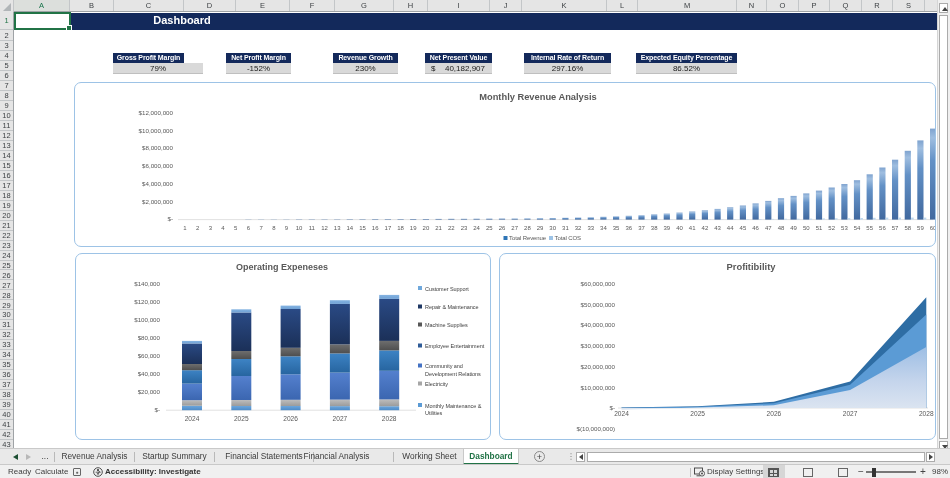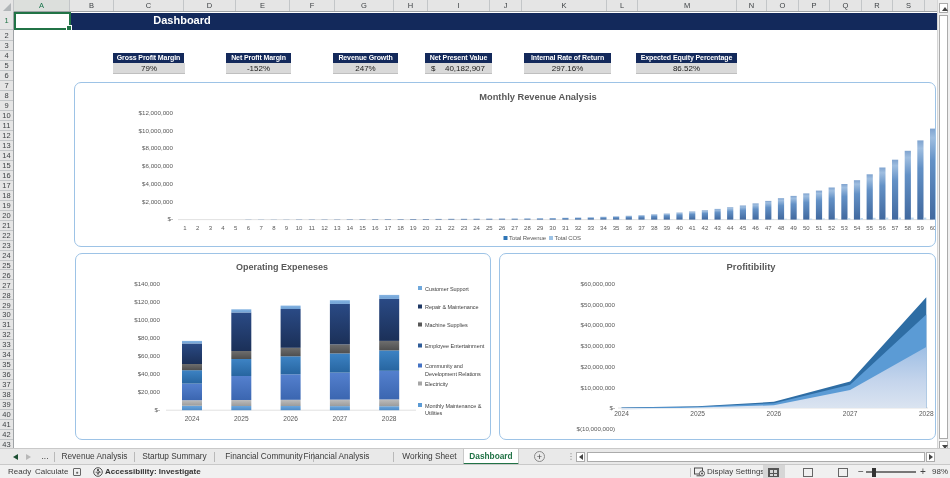--- a/index.html
+++ b/index.html
@@ -120,25 +120,25 @@
 <div class="rn" style="top:418.2px;height:9.98px;line-height:10px">42</div>
 <div class="rn" style="top:428.2px;height:9.98px;line-height:10px">43</div>
     </div>
 
   <div id="titlebar">
       <span>Dashboard</span>
     </div>
   <div id="a1"></div>
 
   <div class="kt" style="left:113px;width:71px;">Gross Profit Margin</div>
-  <div class="kv" style="left:113px;width:72px;">79%</div>
+  <div class="kv" style="left:113px;width:90px;">79%</div>
   <div class="kt" style="left:226px;width:65px;">Net Profit Margin</div>
   <div class="kv" style="left:226px;width:65px;">-152%</div>
   <div class="kt" style="left:333px;width:65px;">Revenue Growth</div>
-  <div class="kv" style="left:333px;width:65px;">247%</div>
+  <div class="kv" style="left:333px;width:65px;">230%</div>
   <div class="kt" style="left:425px;width:67px;">Net Present Value</div>
   <div class="kv" style="left:425px;width:67px;">
       <span style="float:left;margin-left:6px">$</span>
       <span style="float:right;margin-right:7px">40,182,907</span>
     </div>
   <div class="kt" style="left:524px;width:87px;">Internal Rate of Return</div>
   <div class="kv" style="left:524px;width:87px;">297.16%</div>
   <div class="kt" style="left:636px;width:101px;">Expected Equity Percentage</div>
   <div class="kv" style="left:636px;width:101px;">86.52%</div>
 
@@ -468,21 +468,21 @@
 
   <div id="tabbar">
     <div style="position:absolute;left:13px;top:5px;width:0;height:0;border-top:3.5px solid transparent;border-bottom:3.5px solid transparent;border-right:5px solid #1d4f33"></div>
     <div style="position:absolute;left:26px;top:5px;width:0;height:0;border-top:3.5px solid transparent;border-bottom:3.5px solid transparent;border-left:5px solid #b8b8b8"></div>
     <div class="tab" style="left:38px;width:14px;">...</div>
     <div class="tsep" style="left:54px"></div>
     <div class="tab" style="left:57px;width:75px;">Revenue Analysis</div>
     <div class="tsep" style="left:134px"></div>
     <div class="tab" style="left:137px;width:75px;">Startup Summary</div>
     <div class="tsep" style="left:214px"></div>
-    <div class="tab" style="left:218px;width:92px;">Financial Community</div>
+    <div class="tab" style="left:218px;width:92px;">Financial Statements</div>
     <div class="tsep" style="left:313px"></div>
     <div class="tab" style="left:300px;width:73px;">Financial Analysis</div>
     <div class="tsep" style="left:393px"></div>
     <div class="tab" style="left:397px;width:65px;">Working Sheet</div>
     <div id="dashtab">Dashboard</div>
     <div style="position:absolute;left:534px;top:2px;width:11px;height:11px;border:1px solid #8a8a8a;border-radius:50%;font-size:9px;line-height:10px;text-align:center;color:#444">+</div>
     <div style="position:absolute;left:567px;top:2px;color:#777;font-size:8px;line-height:11px">⋮</div>
     <div style="position:absolute;left:576px;top:2.5px;width:9px;height:10px;background:#fff;border:1px solid #ababab;">
         <i style="position:absolute;left:1.5px;top:1.5px;width:0;height:0;border-top:3px solid transparent;border-bottom:3px solid transparent;border-right:4px solid #444"></i>
       </div>

